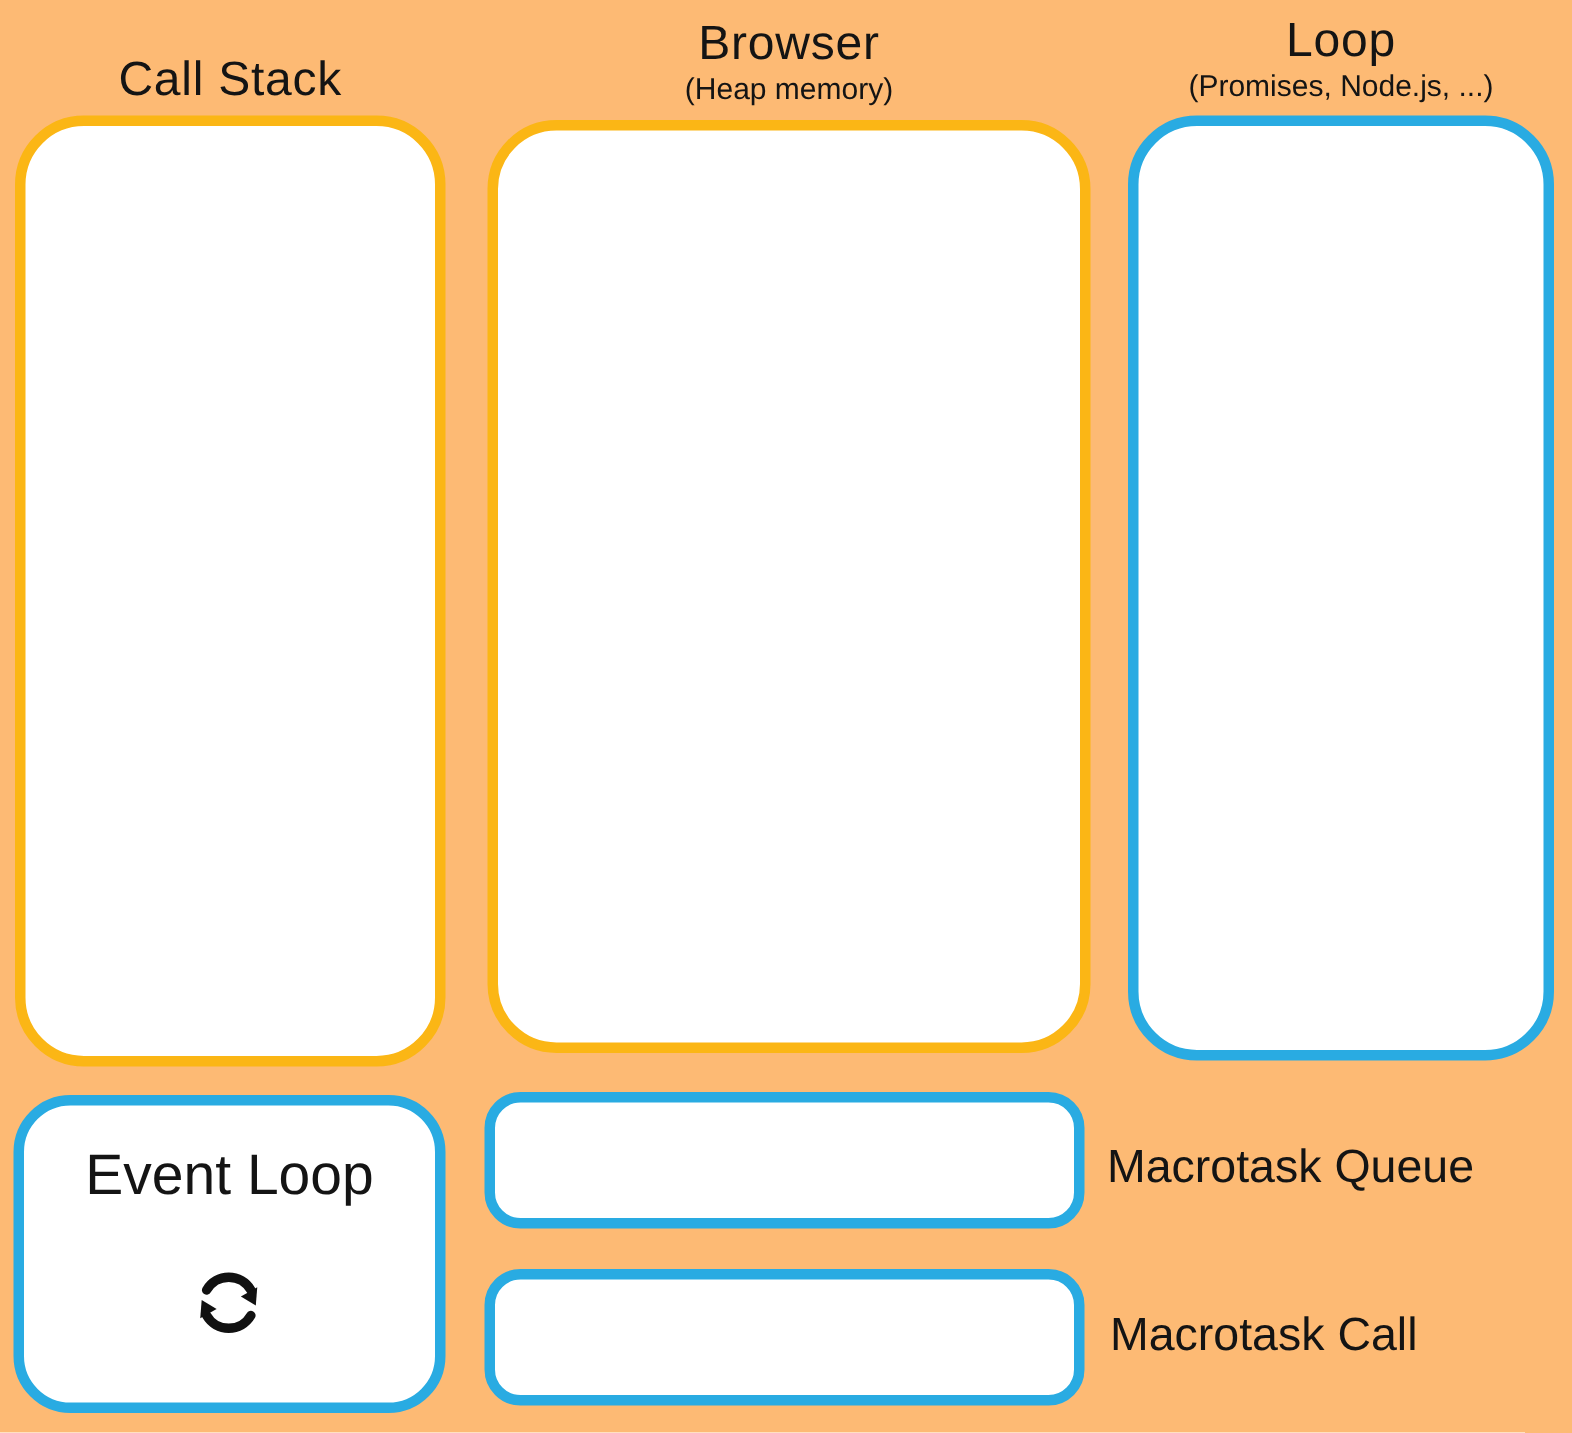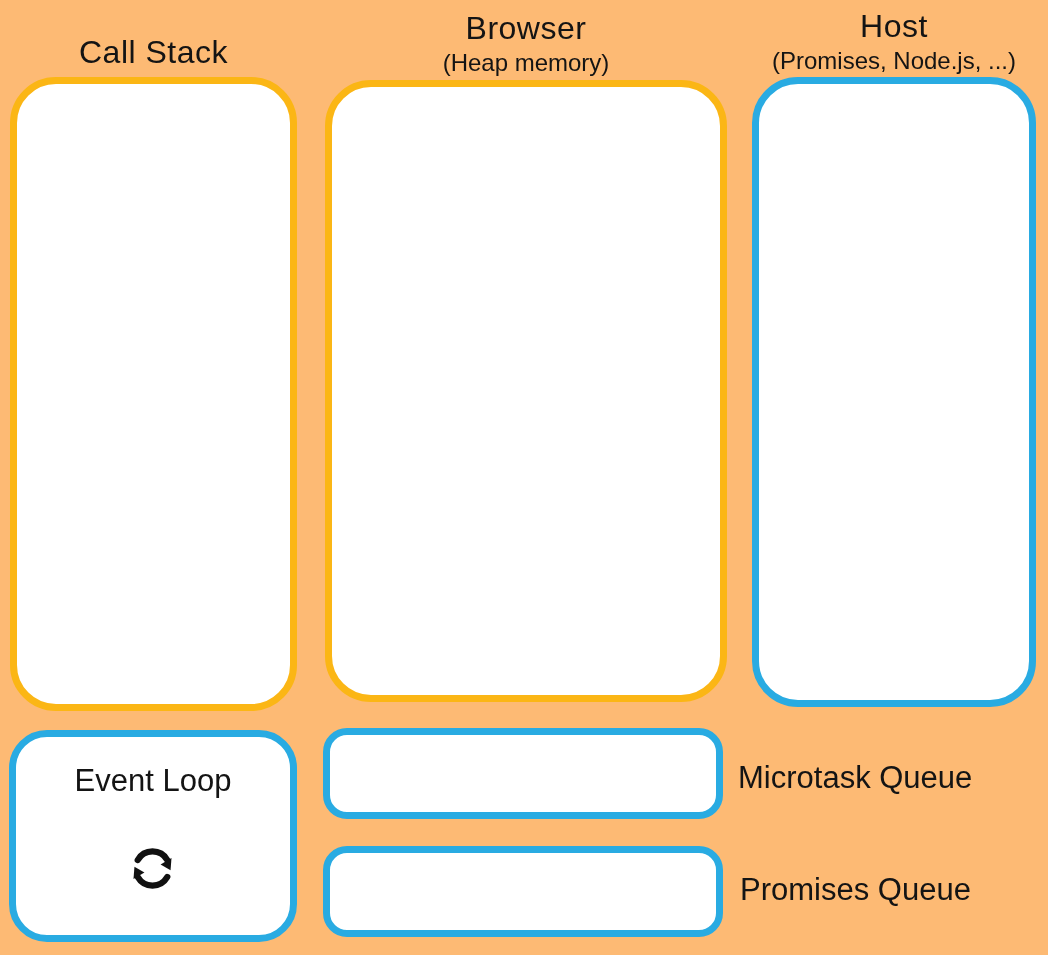--- a/index.html
+++ b/index.html
@@ -18,21 +18,21 @@
   }
   .abs { position: absolute; }
   .title {
     font-size: 32px;
     font-weight: 400;
     text-align: center;
     white-space: nowrap;
     letter-spacing: 0.5px;
   }
   .subtitle {
-    font-size: 24px;
+    font-size: 20px;
     font-weight: 400;
     text-align: center;
     white-space: nowrap;
     margin-top: 2px;
   }
   .box {
     position: absolute;
     background: #ffffff;
     box-sizing: border-box;
   }
@@ -48,21 +48,21 @@
   .macro-box     { left: 323px; top: 846px; width: 400px; height: 91px;  border-radius: 24px; border-width: 7px; }
 
   .hdr-callstack { left: 10px;  top: 34px; width: 287px; }
   .hdr-promises  { left: 325px; top: 10px; width: 402px; }
   .hdr-host      { left: 752px; top: 8px;  width: 284px; }
 
   .el-label {
     position: absolute;
     left: 0; right: 0;
     top: 26px;
-    font-size: 31px;
+    font-size: 38px;
     text-align: center;
     white-space: nowrap;
   }
   .sync-icon {
     position: absolute;
     left: 50%;
     top: 100px;
     margin-left: -32px;
     width: 63px;
     height: 63px;
@@ -84,21 +84,21 @@
   <div class="abs hdr-callstack">
     <div class="title">Call Stack</div>
   </div>
 
   <div class="abs hdr-promises">
     <div class="title">Browser</div>
     <div class="subtitle">(Heap memory)</div>
   </div>
 
   <div class="abs hdr-host">
-    <div class="title">Host</div>
+    <div class="title">Loop</div>
     <div class="subtitle">(Promises, Node.js, ...)</div>
   </div>
 
   <div class="box yellow callstack-box"></div>
   <div class="box yellow promises-box"></div>
   <div class="box blue host-box"></div>
 
   <div class="box blue eventloop-box">
     <div class="el-label">Event Loop</div>
     <svg class="sync-icon" viewBox="0 0 100 100" aria-hidden="true">
@@ -109,16 +109,16 @@
       <g fill="#111111">
         <polygon points="0,-10 16,1 0,10" transform="translate(71.5,38.5) rotate(60)"></polygon>
         <polygon points="0,-10 16,1 0,10" transform="translate(28.5,61.5) rotate(240)"></polygon>
       </g>
     </svg>
   </div>
 
   <div class="box blue micro-box"></div>
   <div class="box blue macro-box"></div>
 
-  <div class="qlabel micro-label">Microtask Queue</div>
-  <div class="qlabel macro-label">Promises Queue</div>
+  <div class="qlabel micro-label">Macrotask Queue</div>
+  <div class="qlabel macro-label">Macrotask Call</div>
 
 </div>
 
 </body></html>

